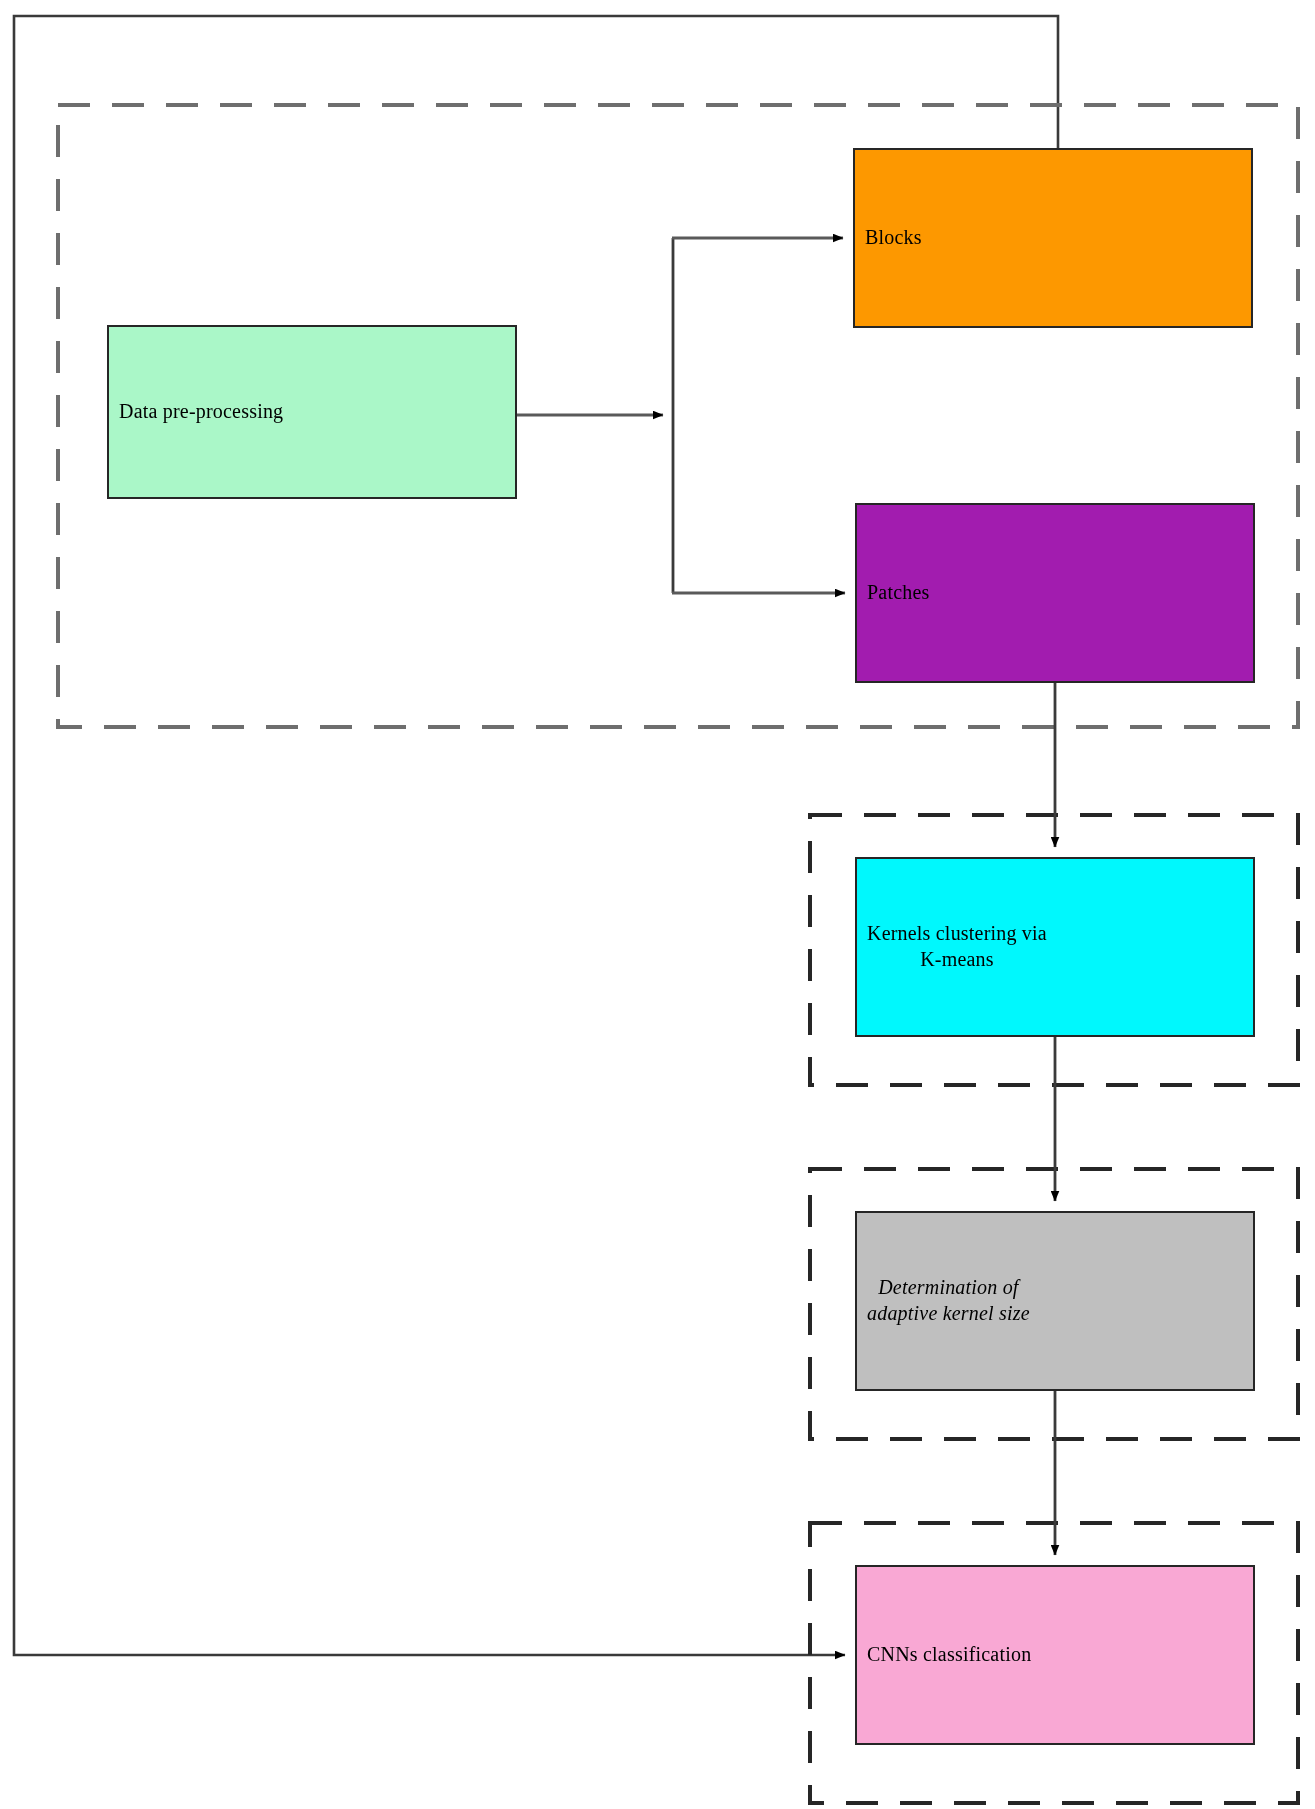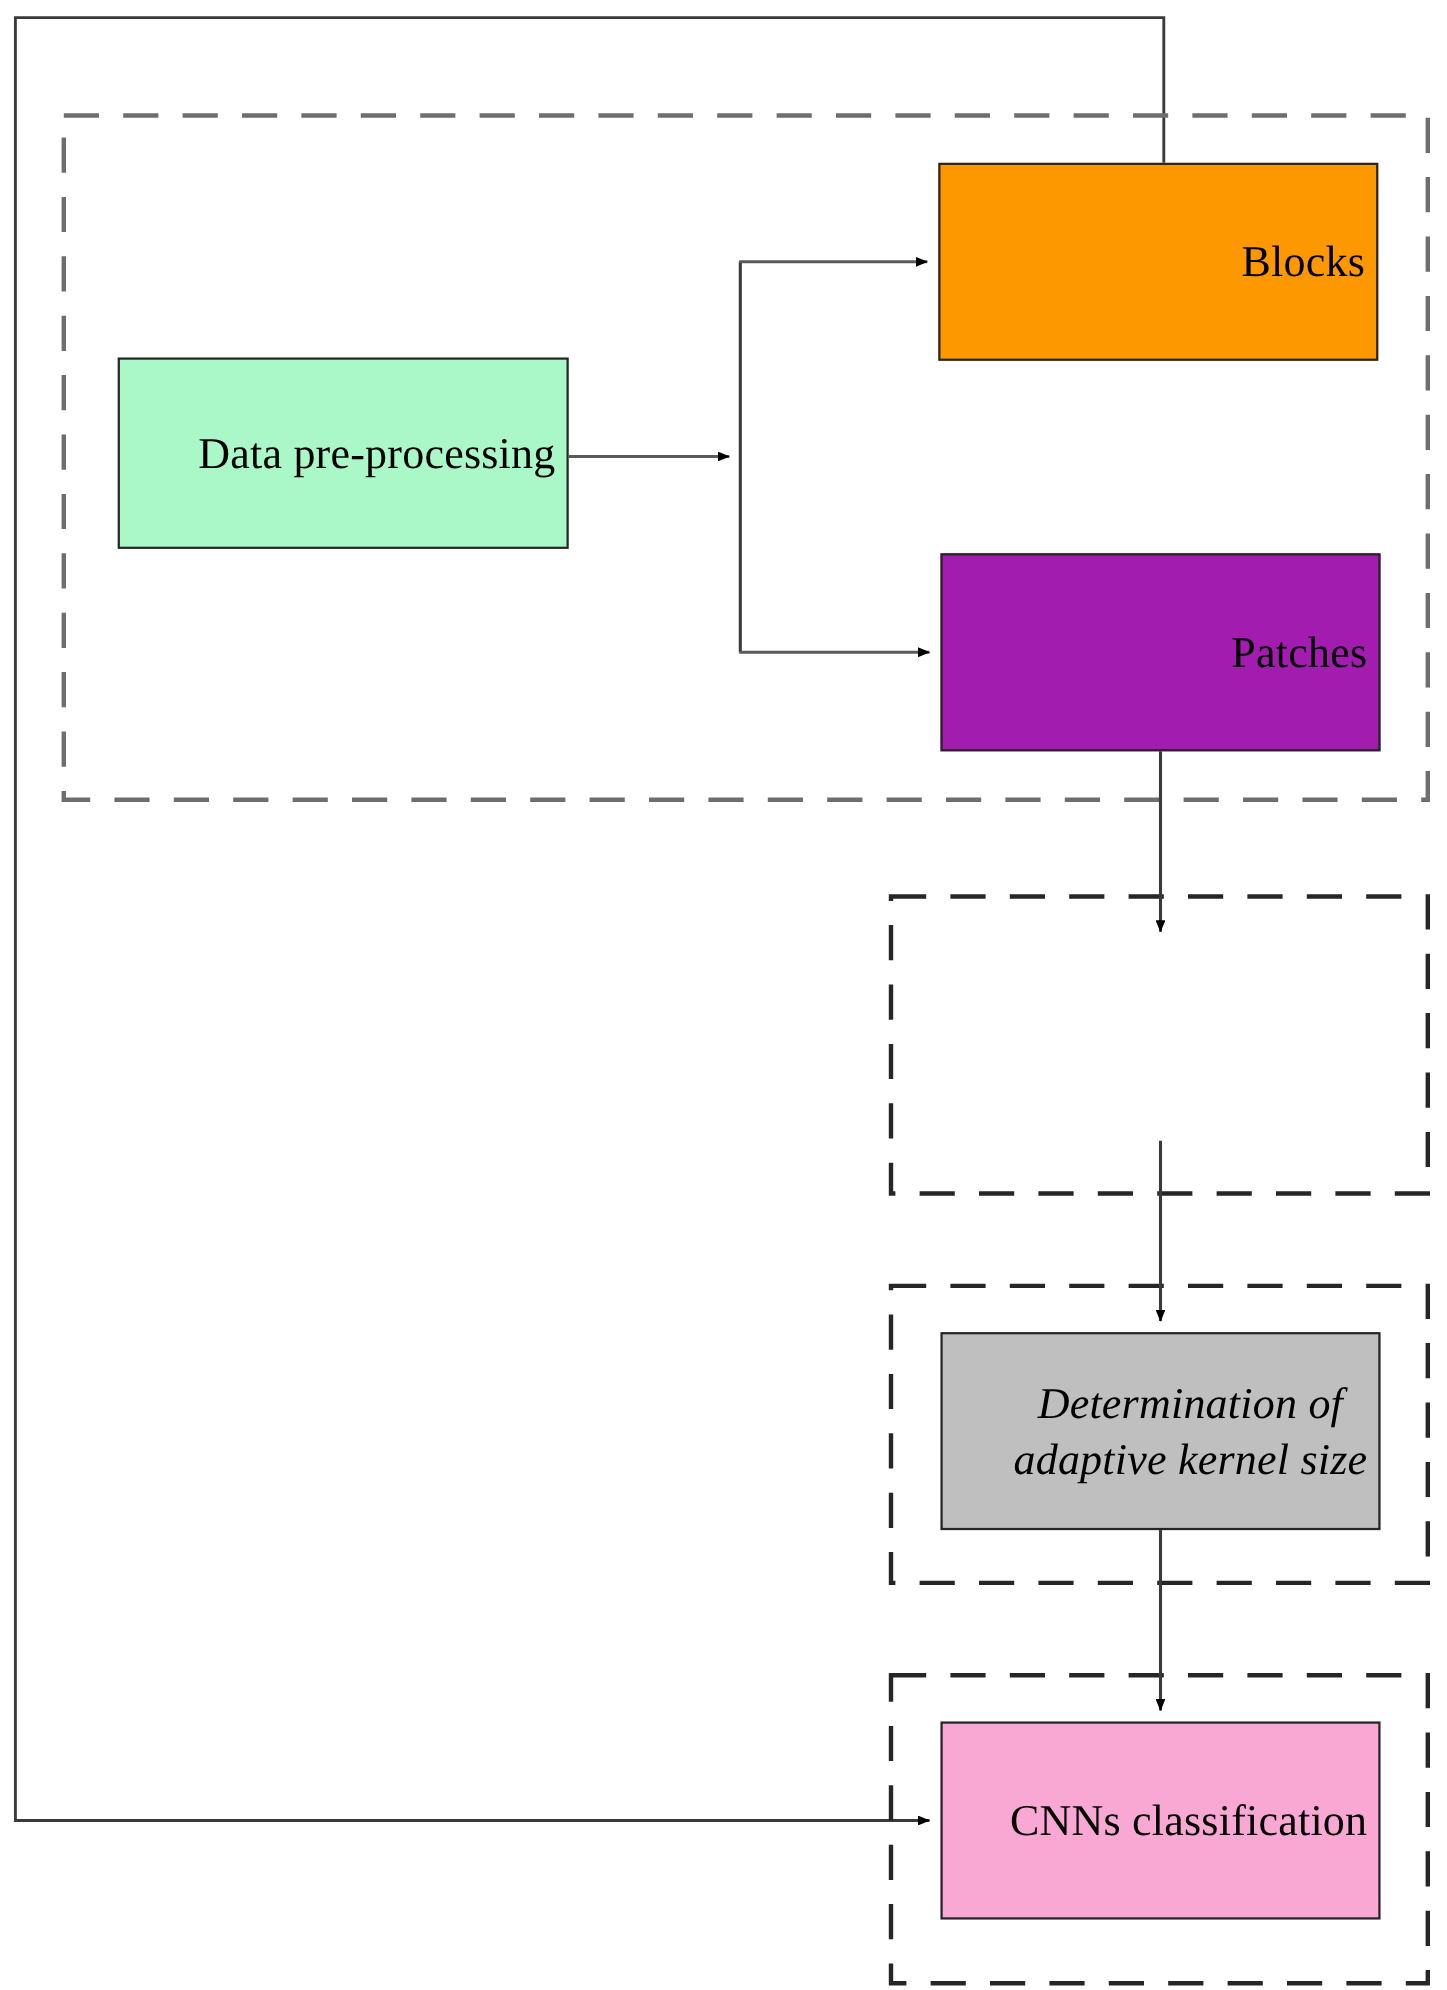--- a/index.html
+++ b/index.html
@@ -23,24 +23,24 @@
     top: 0;
     width: 1315px;
     height: 1809px;
   }
   .node {
     position: absolute;
     box-sizing: border-box;
     border: 2px solid #262626;
     display: flex;
     align-items: center;
-    justify-content: flex-end;
+    justify-content: flex-start;
     text-align: center;
     color: #000000;
-    font-size: 40px;
+    font-size: 20px;
     line-height: 1.28;
     letter-spacing: 0.2px;
     z-index: 3;
     padding: 11px 10px;
   }
   .node-label {
     display: block;
     white-space: pre-line;
   }
   
@@ -136,20 +136,24 @@
   </div>
 
   <div class="node" id="node-blocks" style="background: rgb(253, 152, 0); border-color: rgb(38, 38, 38);">
     <span class="node-label">Blocks</span>
   </div>
 
   <div class="node" id="node-patches" style="background: #a21caf; border-color: rgb(38, 38, 38);">
     <span class="node-label">Patches</span>
   </div>
 
+  <div class="node" id="node-kernels-clustering" style="background: rgb(0, 248, 253); border-color: rgb(38, 38, 38);">
+    <span class="node-label">Kernels clustering via
+K-means</span>
+  </div>
 
   <div class="node" id="node-adaptive-kernel-size" style="background: rgb(191, 191, 191); border-color: rgb(38, 38, 38);">
     <span class="node-label">Determination of
 adaptive kernel size</span>
   </div>
 
   <div class="node" id="node-cnns-classification" style="background: #f9a8d4; border-color: rgb(38, 38, 38);">
     <span class="node-label">CNNs classification</span>
   </div>
 

